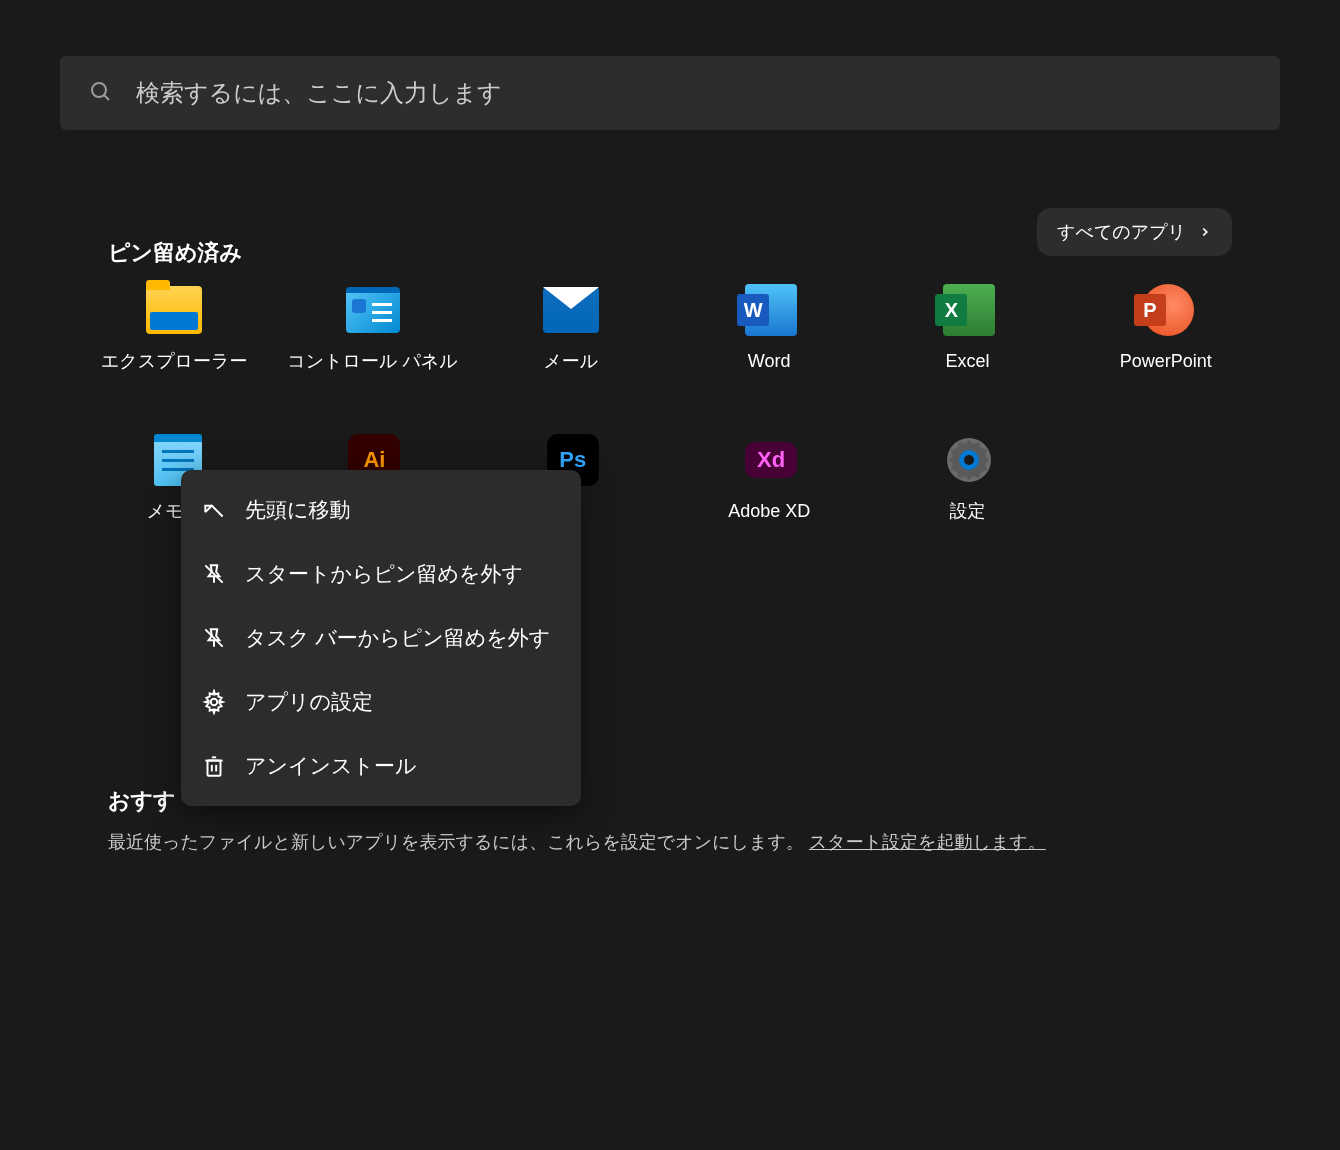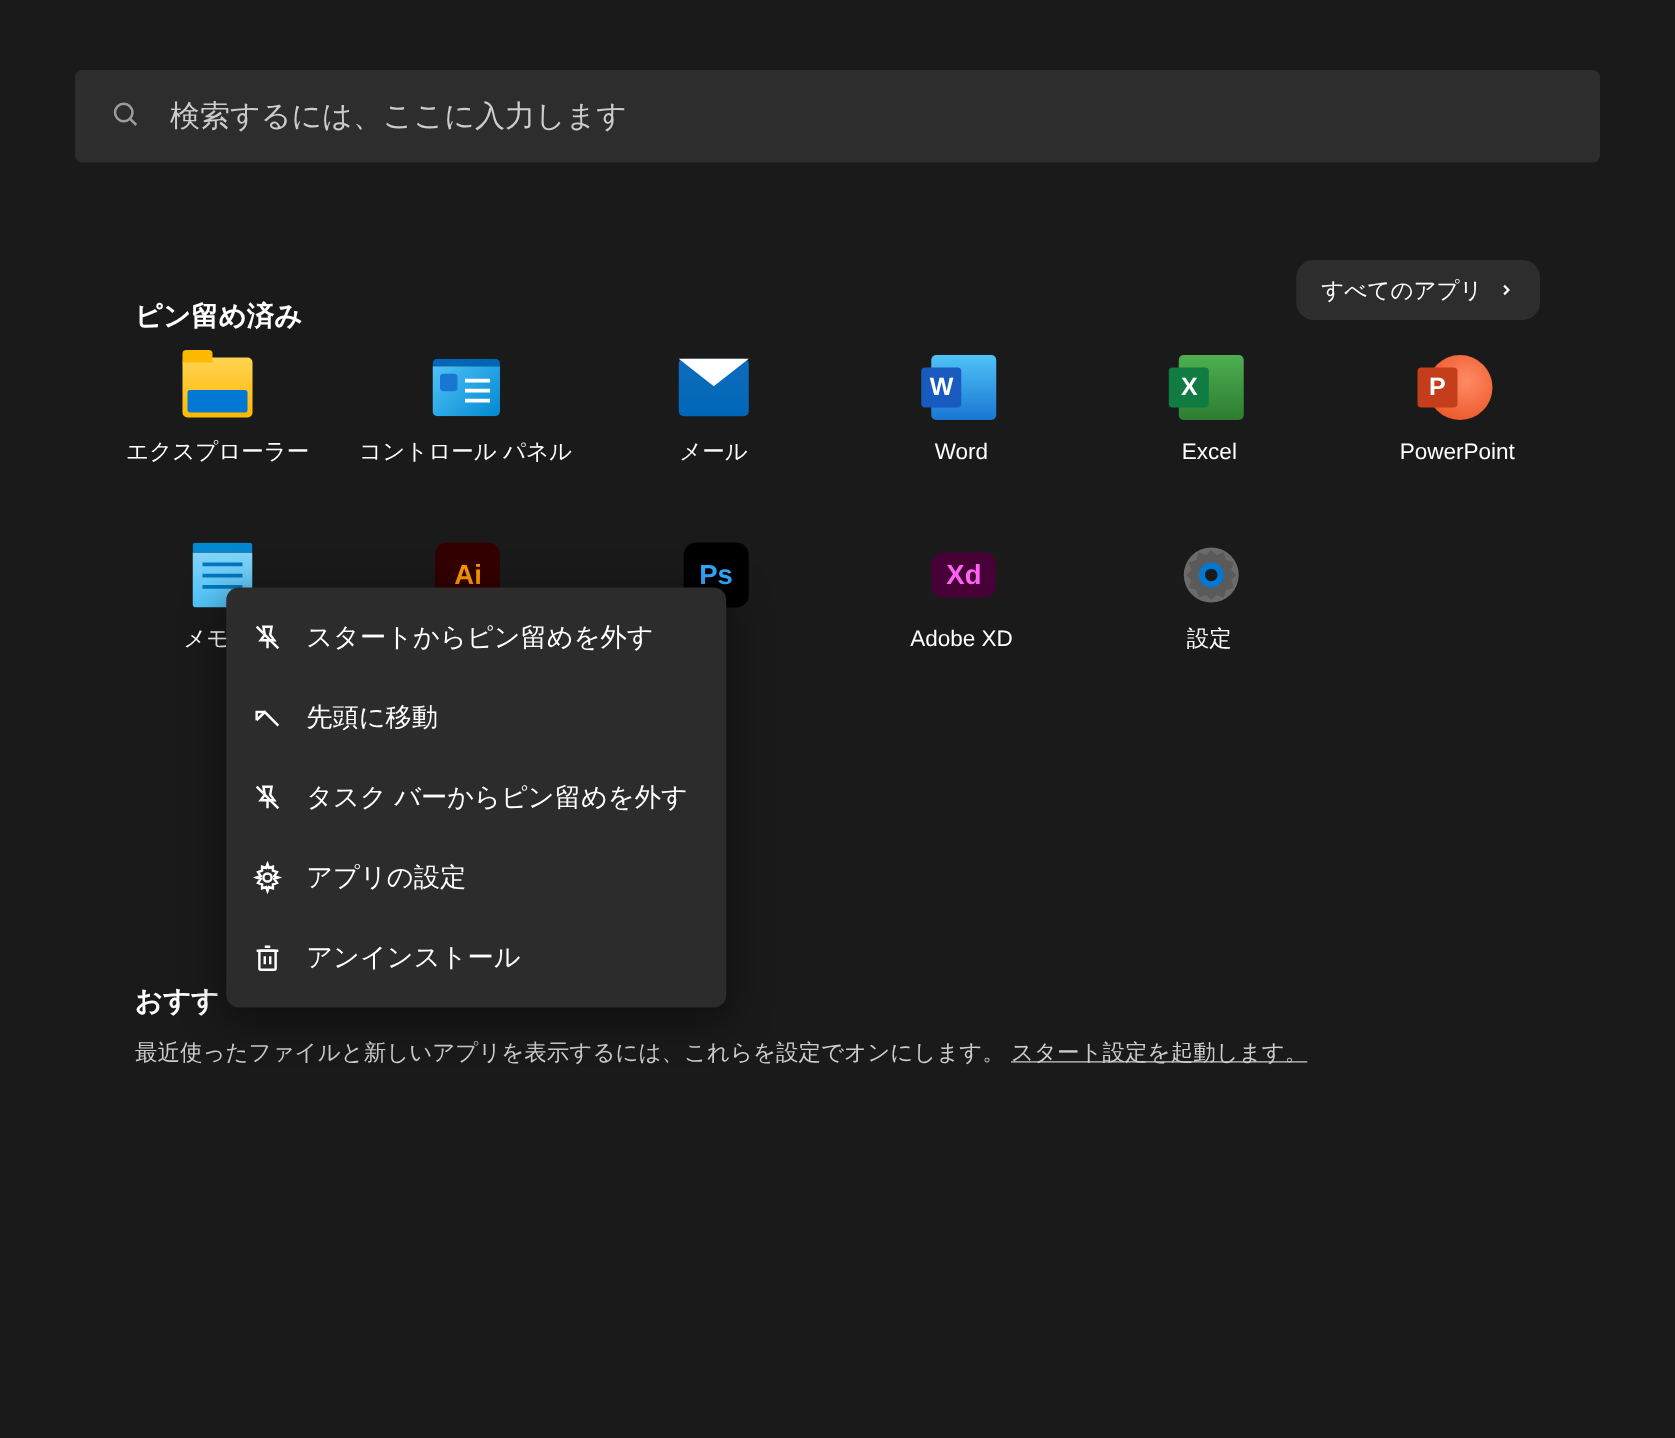--- a/index.html
+++ b/index.html
@@ -488,32 +488,32 @@
 <div class="recommended-section">
   <div class="recommended-title">おすす</div>
 </div>
 <div class="recommended-text">
   <span>最近使ったファイルと新しいアプリを表示するには、これらを設定でオンにします。 </span><span class="recommended-link">スタート設定を起動します。</span>
 </div>
 
 <div class="context-menu">
   <div class="context-menu-item">
     <svg class="context-menu-icon" viewBox="0 0 24 24" fill="none" stroke="#fff" stroke-width="1.8">
+      <polyline points="4,14 10,8 20,18"></polyline>
+      <polyline points="4,14 4,8 10,8"></polyline>
+    </svg>
+    <span class="context-menu-label">先頭に移動</span>
+  </div>
+  <div class="context-menu-item">
+    <svg class="context-menu-icon" viewBox="0 0 24 24" fill="none" stroke="#fff" stroke-width="1.8">
       <path d="M9 4 L15 4 L14 10 L17 14 L7 14 L10 10 Z"></path>
       <line x1="12" y1="14" x2="12" y2="20"></line>
       <line x1="4" y1="4" x2="20" y2="20"></line>
     </svg>
     <span class="context-menu-label">スタートからピン留めを外す</span>
-  </div>
-  <div class="context-menu-item">
-    <svg class="context-menu-icon" viewBox="0 0 24 24" fill="none" stroke="#fff" stroke-width="1.8">
-      <polyline points="4,14 10,8 20,18"></polyline>
-      <polyline points="4,14 4,8 10,8"></polyline>
-    </svg>
-    <span class="context-menu-label">先頭に移動</span>
   </div>
   <div class="context-menu-item">
     <svg class="context-menu-icon" viewBox="0 0 24 24" fill="none" stroke="#fff" stroke-width="1.8">
       <path d="M9 4 L15 4 L14 10 L17 14 L7 14 L10 10 Z"></path>
       <line x1="12" y1="14" x2="12" y2="20"></line>
       <line x1="4" y1="4" x2="20" y2="20"></line>
     </svg>
     <span class="context-menu-label">タスク バーからピン留めを外す</span>
   </div>
   <div class="context-menu-item">

